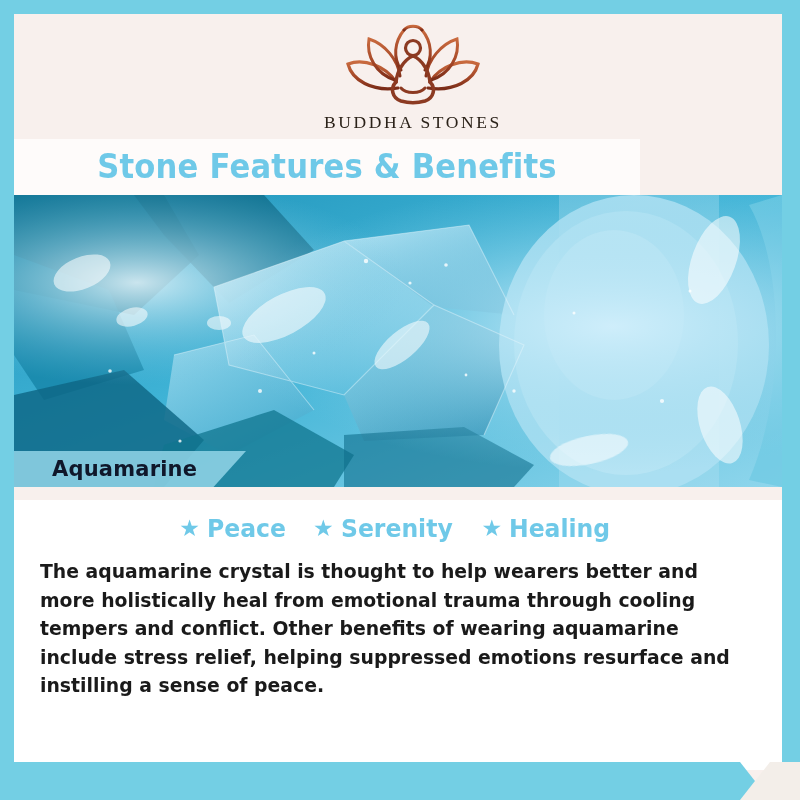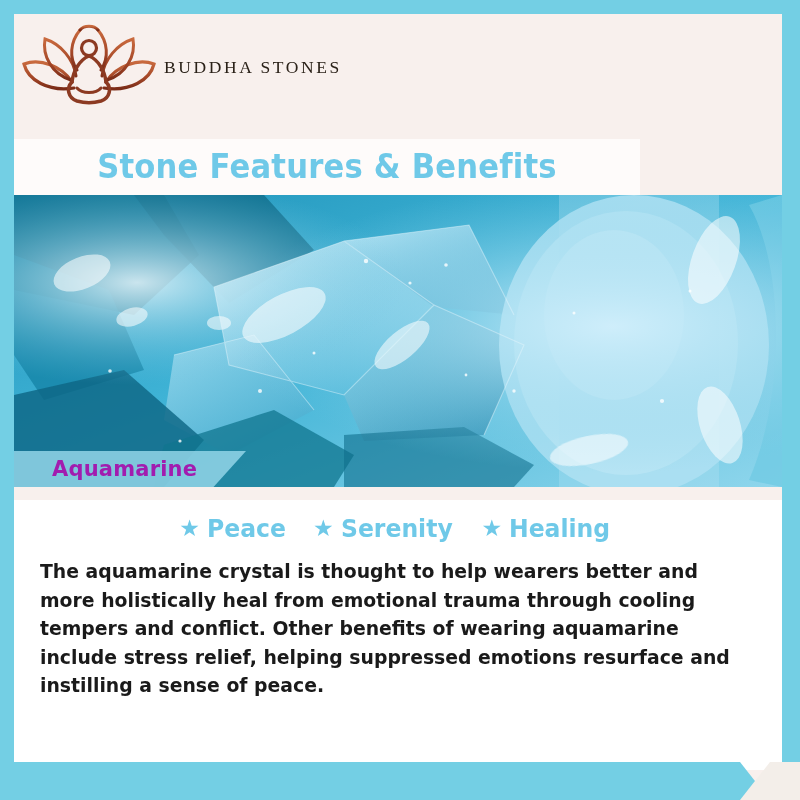--- a/index.html
+++ b/index.html
@@ -58,21 +58,23 @@
     position: absolute;
     left: 14px; top: 14px;
     width: 768px; height: 125px;
     background: #F8F0ED;
   }
   .logo-wrap {
     position: absolute;
     left: 0; top: 8px;
     width: 768px;
     display: flex;
+    flex-direction: column;
     align-items: center;
+    padding-left: 15px;
   }
   .logo-mark {
     width: 150px;
     height: 88px;
     display: block;
   }
   .logo-text {
     margin-top: 2px;
     font-family: "Liberation Serif", serif;
     font-size: 17.5px;
@@ -122,21 +124,21 @@
     clip-path: polygon(0 0, 100% 0, 86% 100%, 0 100%);
   }
   .stone-name {
     position: absolute;
     left: 52px; top: 451px;
     height: 45px;
     line-height: 36px;
     font-family: "DejaVu Sans", sans-serif;
     font-weight: bold;
     font-size: 21px;
-    color: #a21caf;
+    color: #0f172a;
     letter-spacing: 0.2px;
   }
 
   
   .gap-strip {
     position: absolute;
     left: 14px; top: 487px;
     width: 768px; height: 13px;
     background: #F8F0ED;
   }

